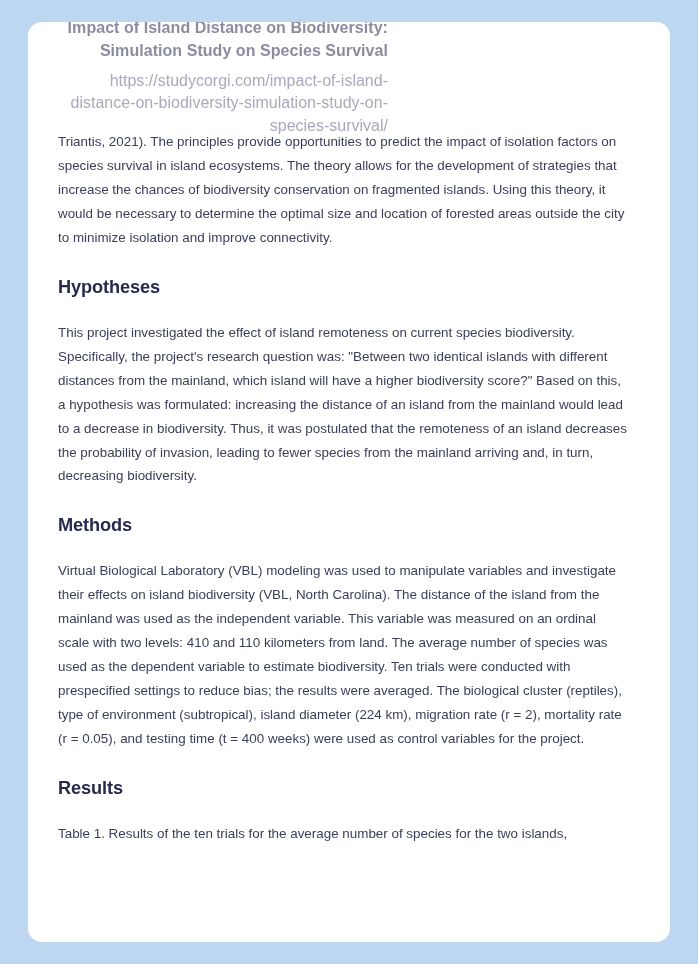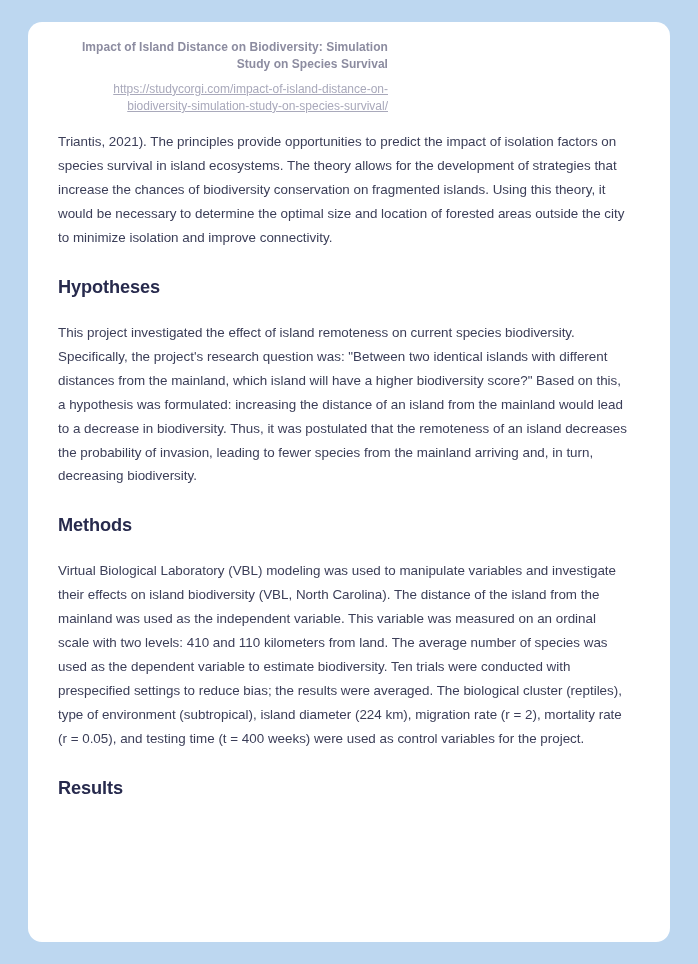--- a/index.html
+++ b/index.html
@@ -60,32 +60,31 @@
     margin-top: -1px;
     font-weight: normal;
   }
   .header-meta {
     text-align: right;
     max-width: 330px;
     padding-top: 2px;
   }
   .header-title {
     color: #8c8ca0;
-    font-size: 12px;
+    font-size: 16px;
     font-weight: bold;
     line-height: 1.45;
     letter-spacing: 0.05px;
   }
   .header-url {
     color: #a9a9bb;
-    font-size: 12px;
+    font-size: 16px;
     line-height: 1.42;
     margin-top: 7px;
     word-break: break-word;
-    text-decoration: underline;
   }
   .doc-body {
     padding: 0 40px 0 30px;
   }
   .doc-body p {
     color: #3b3e58;
     font-size: 13.4px;
     line-height: 1.79;
     margin: 0 0 26px 0;
     text-align: left;
@@ -129,17 +128,18 @@
       <p>This project investigated the effect of island remoteness on current species biodiversity. Specifically, the project's research question was: "Between two identical islands with different distances from the mainland, which island will have a higher biodiversity score?" Based on this, a hypothesis was formulated: increasing the distance of an island from the mainland would lead to a decrease in biodiversity. Thus, it was postulated that the remoteness of an island decreases the probability of invasion, leading to fewer species from the mainland arriving and, in turn, decreasing biodiversity.</p>
     </div>
 
     <div class="section sec-met">
       <h2>Methods</h2>
       <p>Virtual Biological Laboratory (VBL) modeling was used to manipulate variables and investigate their effects on island biodiversity (VBL, North Carolina). The distance of the island from the mainland was used as the independent variable. This variable was measured on an ordinal scale with two levels: 410 and 110 kilometers from land. The average number of species was used as the dependent variable to estimate biodiversity. Ten trials were conducted with prespecified settings to reduce bias; the results were averaged. The biological cluster (reptiles), type of environment (subtropical), island diameter (224 km), migration rate (r = 2), mortality rate (r = 0.05), and testing time (t = 400 weeks) were used as control variables for the project.</p>
     </div>
 
     <div class="section sec-res">
       <h2>Results</h2>
+      <p>Table 1. Results of the ten trials for the average number of species for the two islands,</p>
     </div>
 
   </div>
 
 </div>
 
 </body></html>

